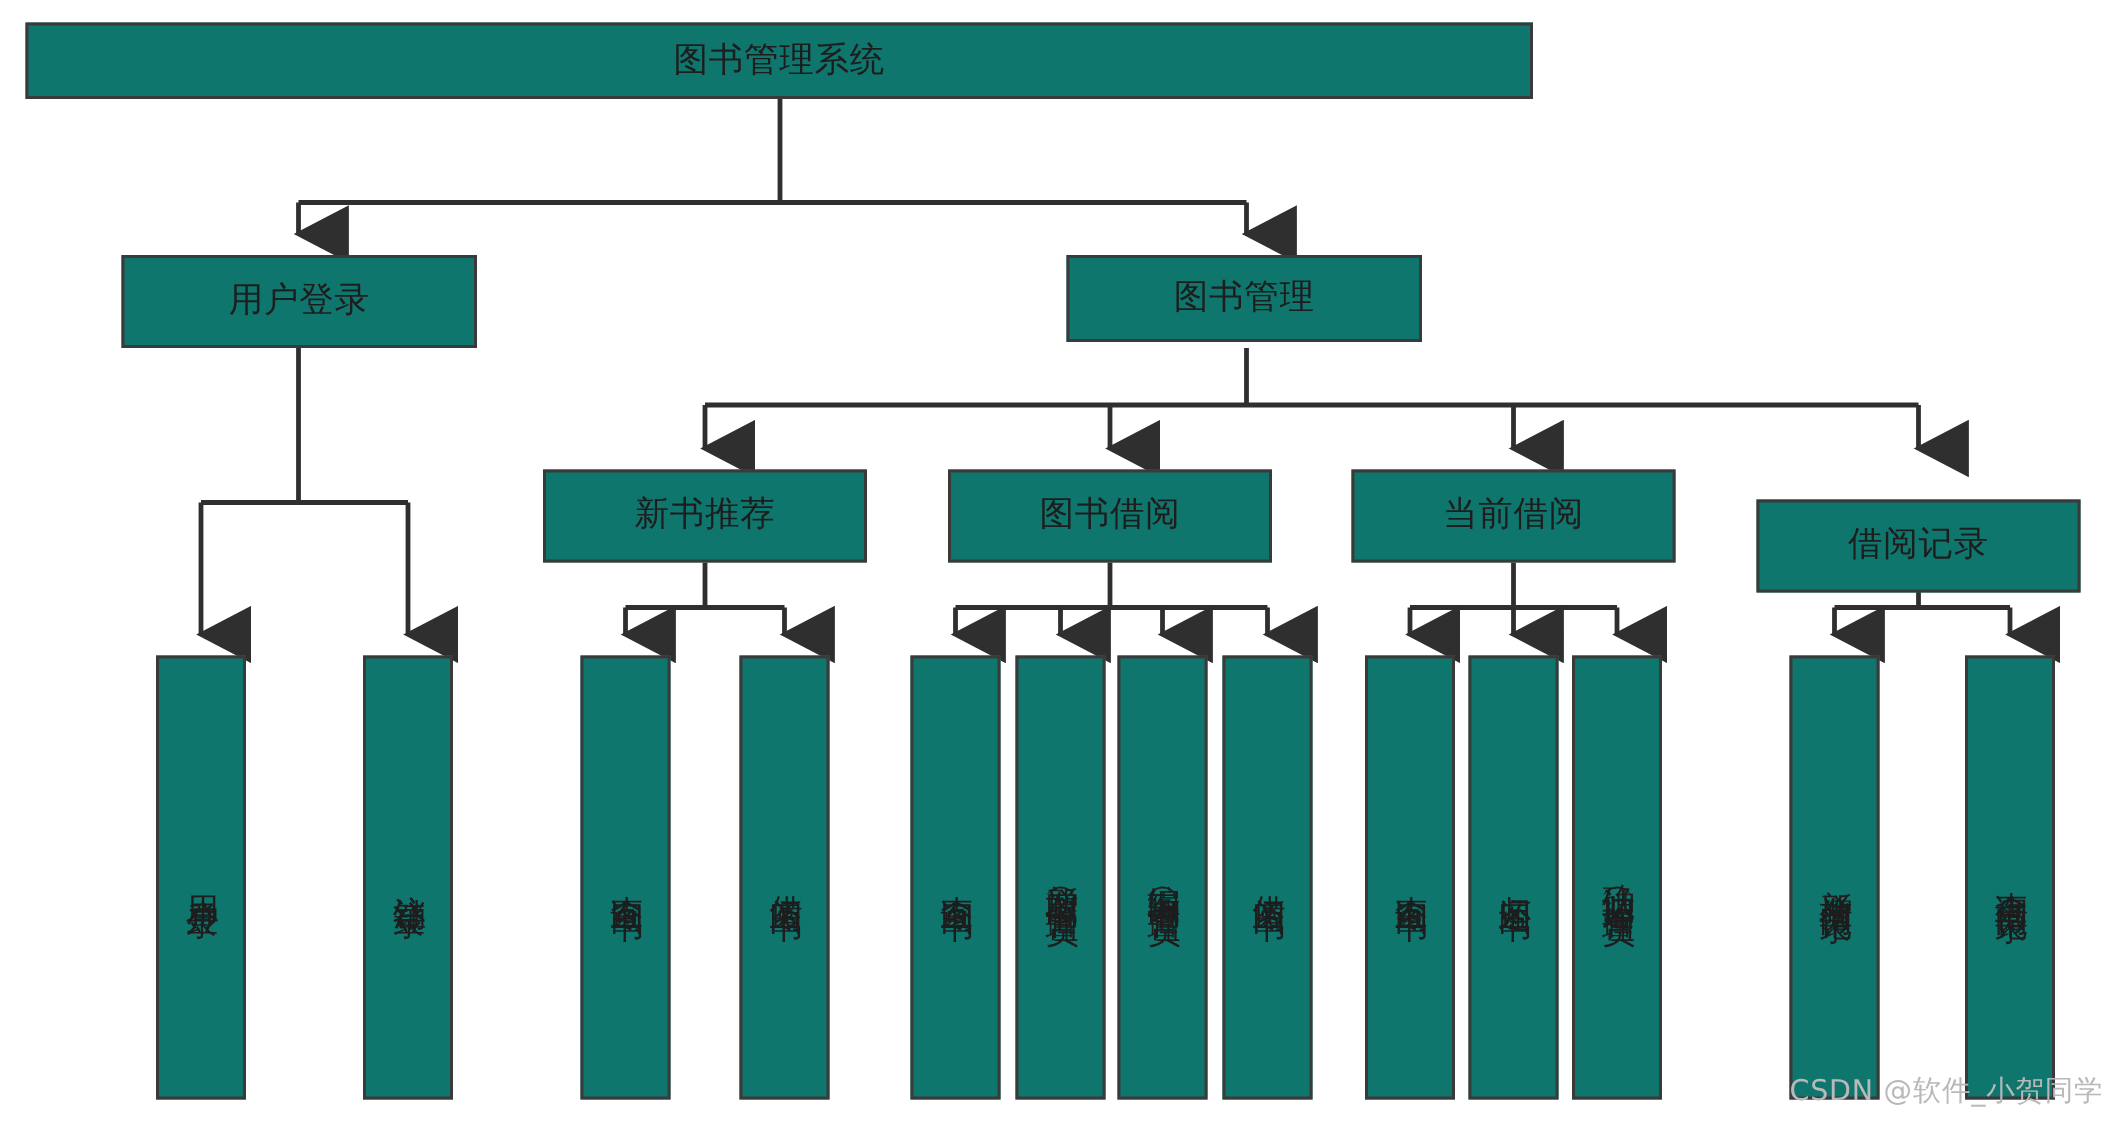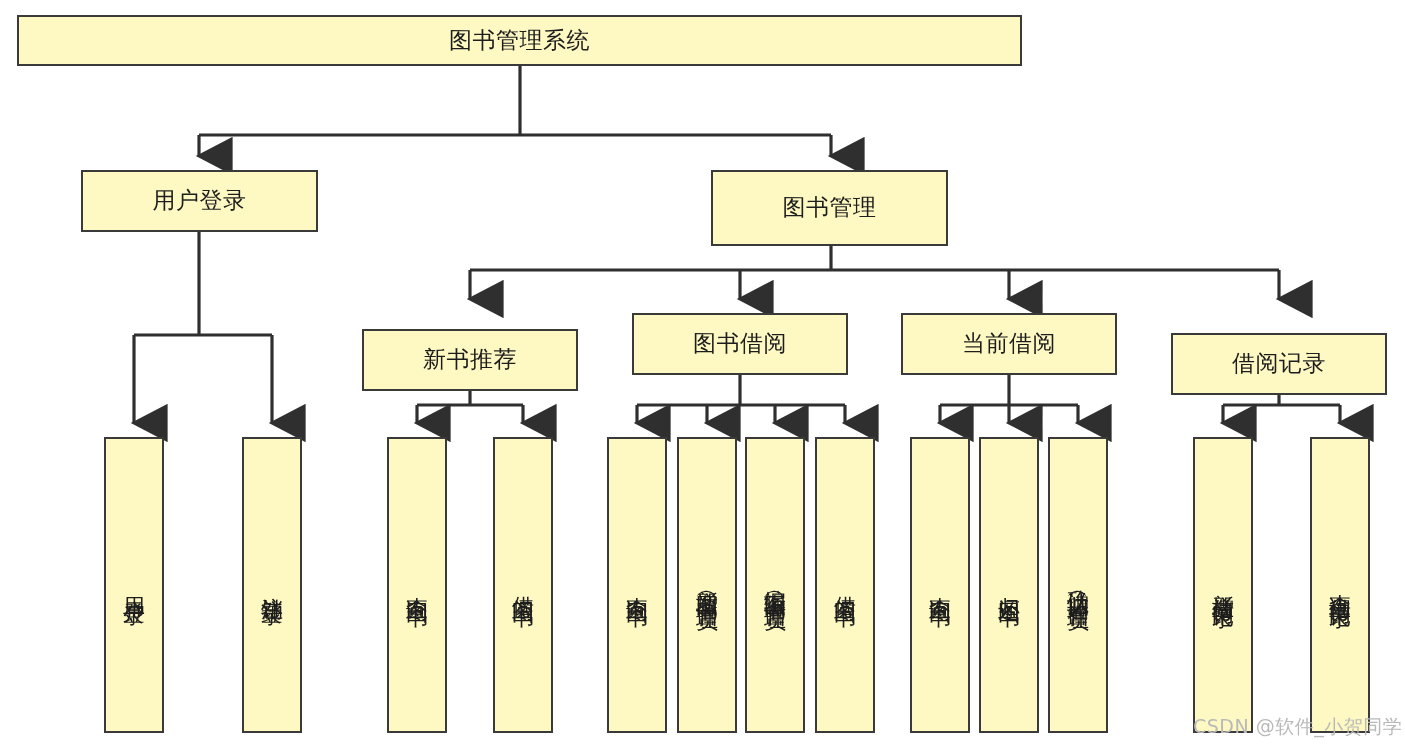--- a/index.html
+++ b/index.html
@@ -22,21 +22,21 @@
     left: 0;
     top: 0;
     width: 1405px;
     height: 747px;
     pointer-events: none;
   }
   .node {
     position: absolute;
     box-sizing: border-box;
     border: 2.5px solid #3a3a3a;
-    background: #fef9c3;
+    background: #0f766e;
     display: flex;
     align-items: center;
     justify-content: center;
     color: #1d1d1d;
   }
   .node .label {
     line-height: 1.12;
     letter-spacing: 0.5px;
     white-space: nowrap;
   }
@@ -124,25 +124,25 @@
     </g>
   </svg>
 
   <div class="node h root" style="left:17px; top:15px; width:1005px; height:51px;">
     <span class="label">图书管理系统</span>
   </div>
 
   <div class="node h" style="left:81px; top:170px; width:237px; height:62px;">
     <span class="label">用户登录</span>
   </div>
-  <div class="node h" style="left:711px; top:170px; width:237px; height:76px;">
+  <div class="node h" style="left:711px; top:170px; width:237px; height:58px;">
     <span class="label">图书管理</span>
   </div>
 
-  <div class="node h" style="left:362px; top:329px; width:216px; height:62px;">
+  <div class="node h" style="left:362px; top:313px; width:216px; height:62px;">
     <span class="label">新书推荐</span>
   </div>
   <div class="node h" style="left:901px; top:313px; width:216px; height:62px;">
     <span class="label">当前借阅</span>
   </div>
   <div class="node h" style="left:632px; top:313px; width:216px; height:62px;">
     <span class="label">图书借阅</span>
   </div>
   <div class="node h" style="left:1171px; top:313px; width:216px; height:62px;margin-top:20px;">
     <span class="label">借阅记录</span>

